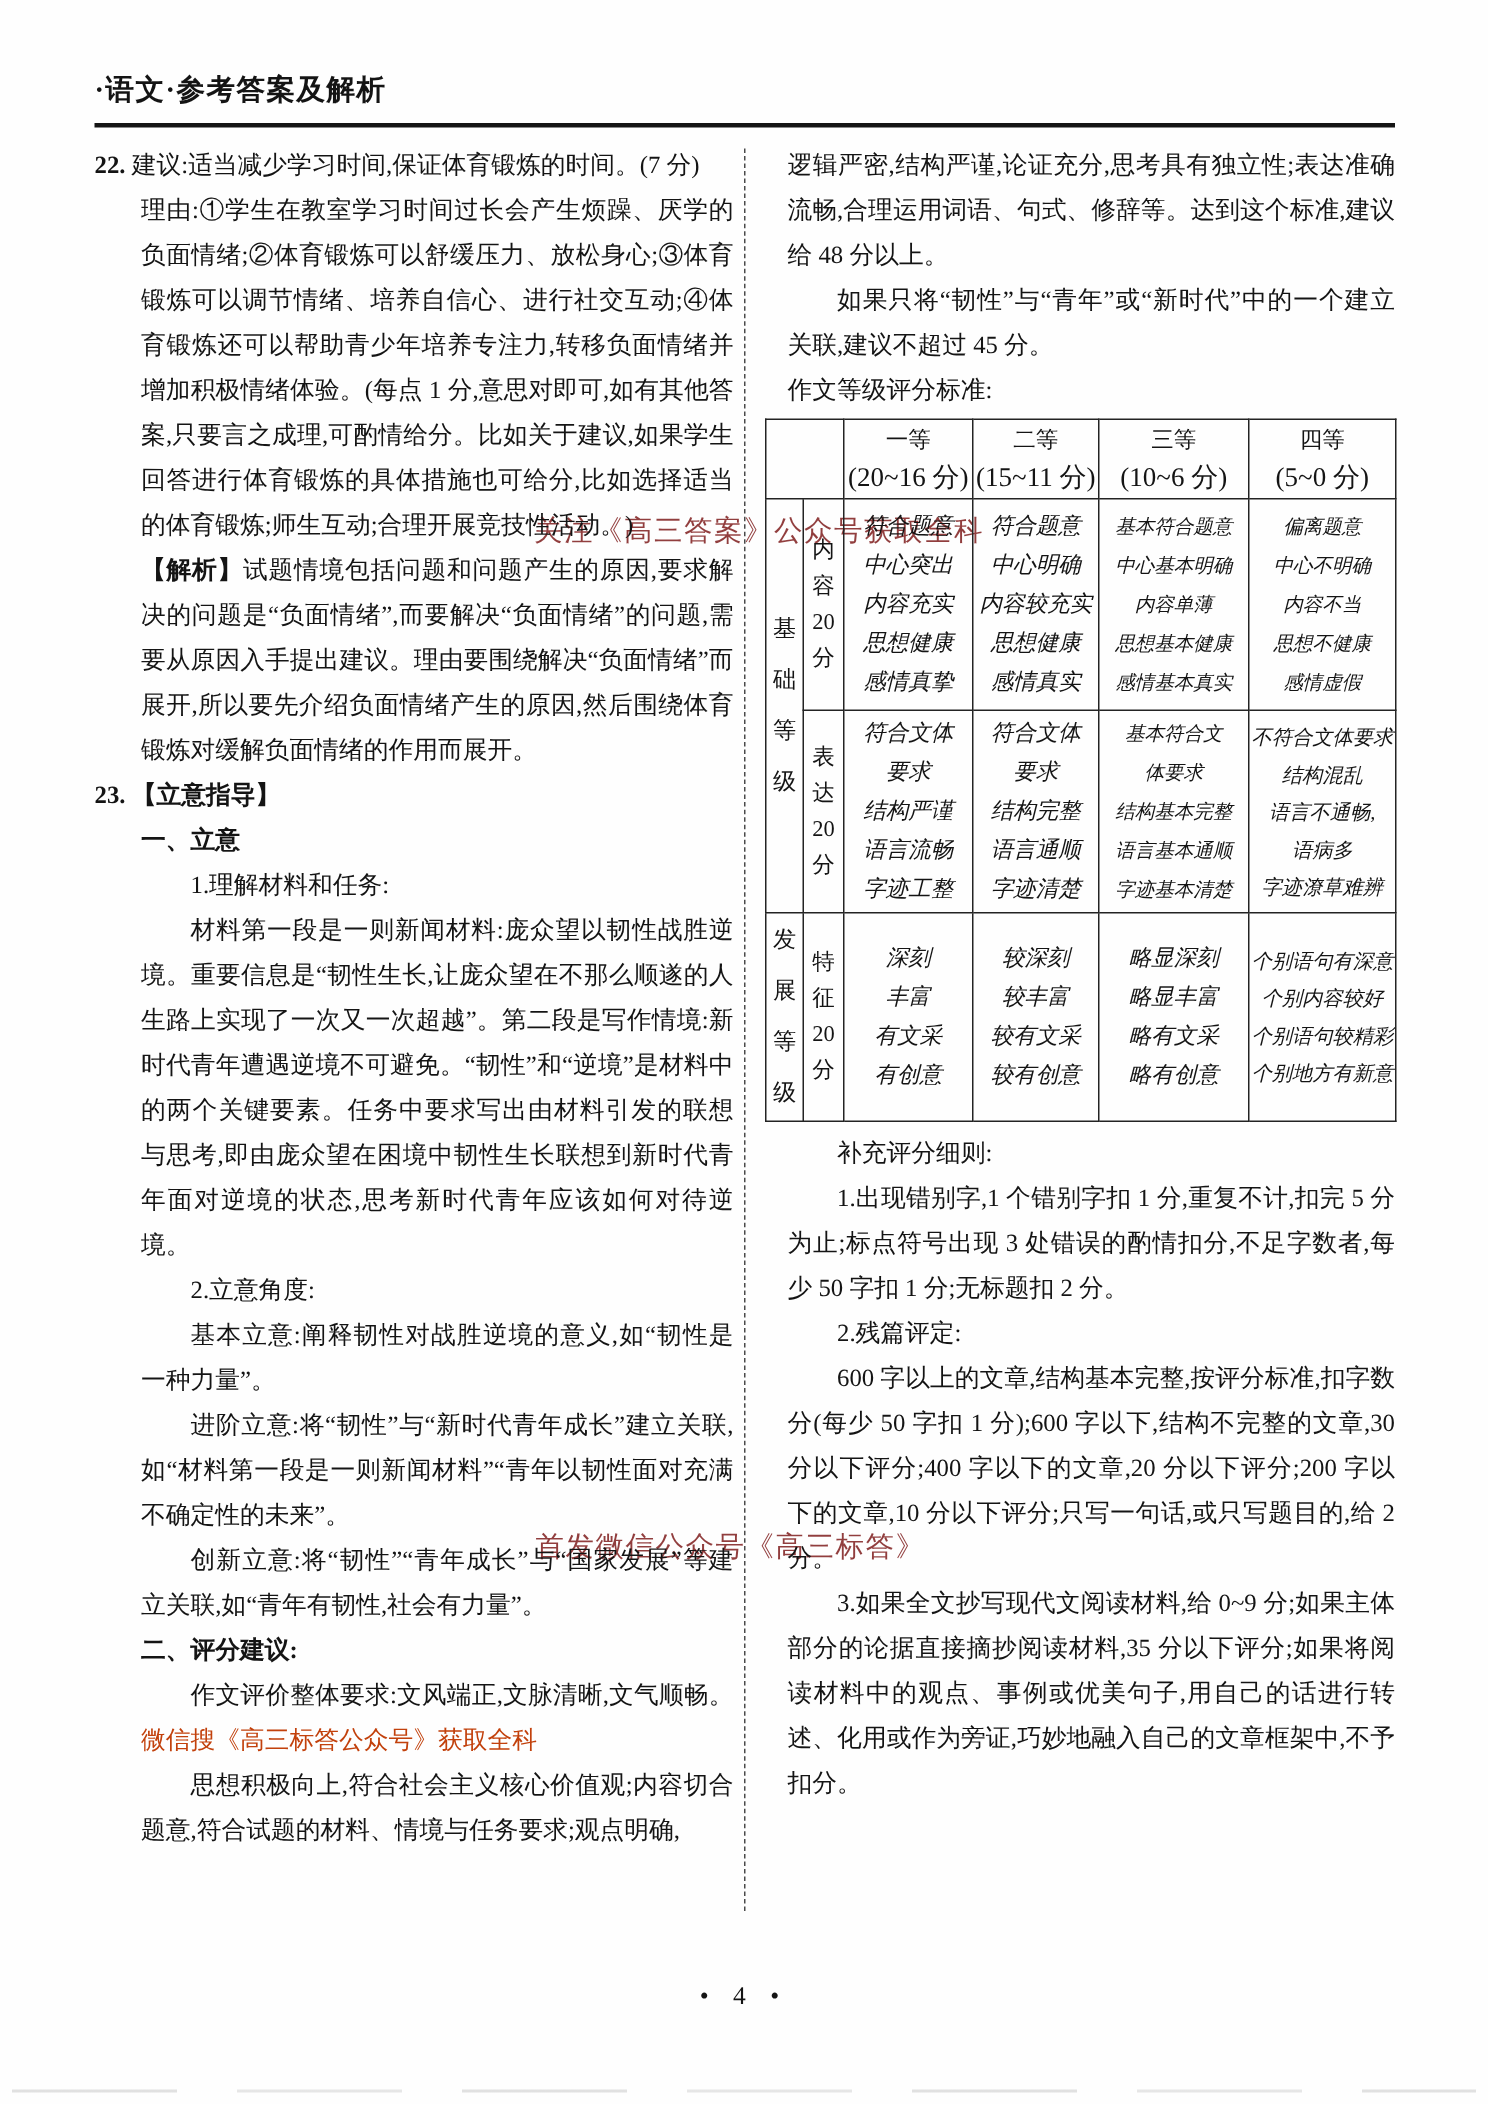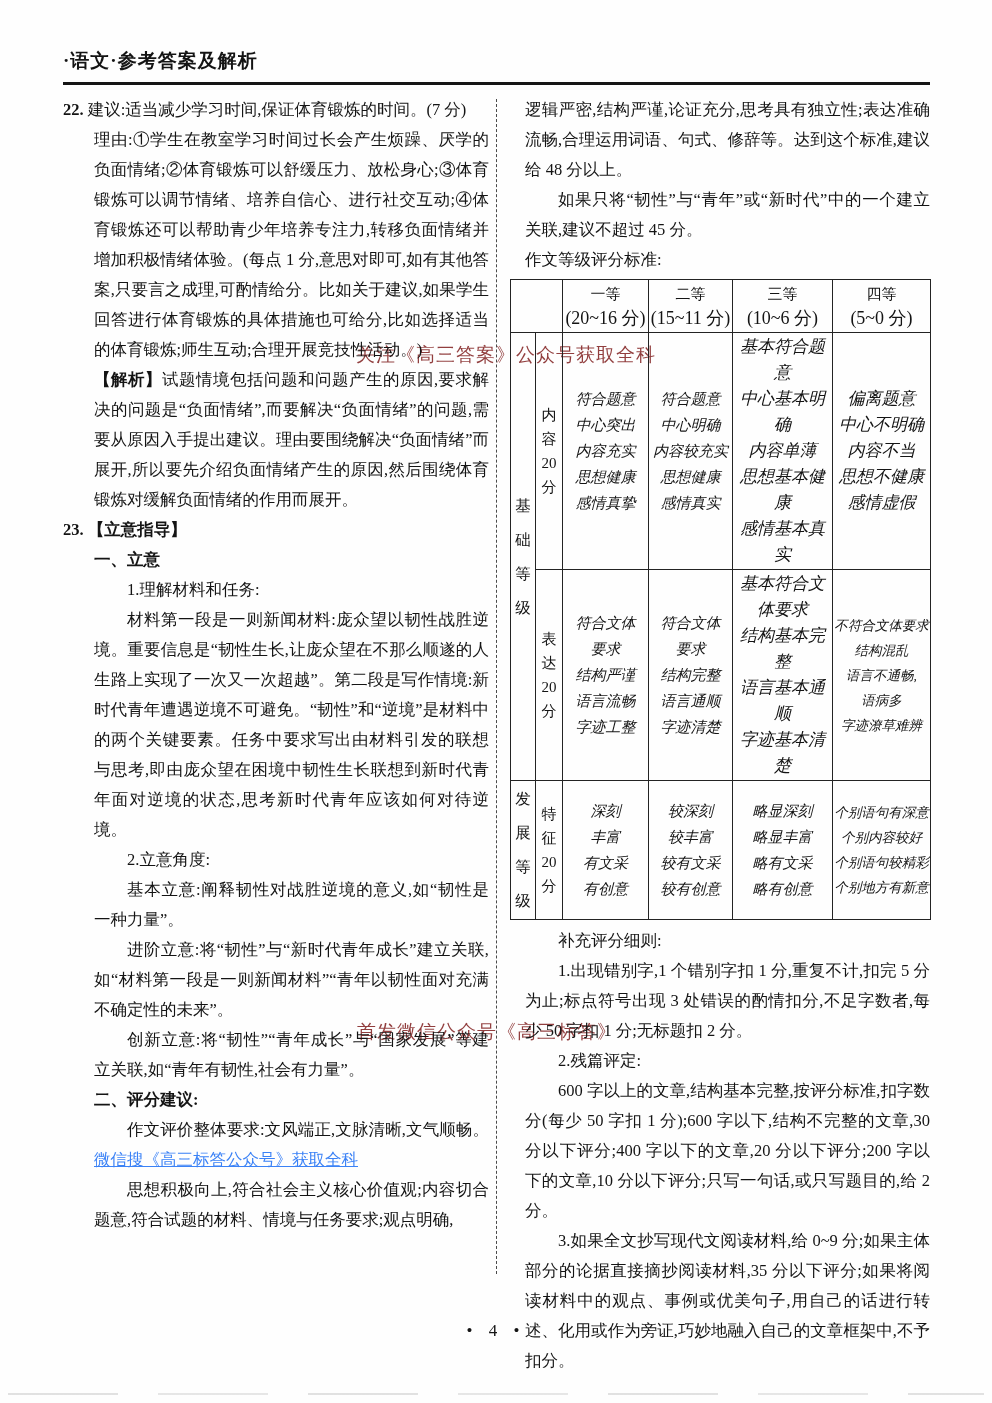--- a/index.html
+++ b/index.html
@@ -20,41 +20,41 @@
   .columns{position:absolute;left:63px;top:95px;width:867px;display:flex;}
   .col-left{width:426px;}
   .divider{width:0;border-left:1.6px dashed #4a4a4a;margin:4px 6px 0 7px;height:1175px;}
   .col-right{width:427px;}
   p{margin:0;text-align:justify;text-justify:inter-ideograph;}
   .ind{text-indent:2em;}
   .hang{padding-left:31px;text-indent:-31px;}
   .pad{padding-left:31px;}
   .pad-r{padding-left:22px;}
   .bold{font-weight:bold;}
-  .gray{color:#3b82f6;text-decoration:underline;}
+  .gray{color:#c2410c;}
   
   .gtable{
     border-collapse:collapse;table-layout:fixed;
     width:420px;margin:4px 0 6px 7px;
     font-size:15px;line-height:26px;
   }
   .gtable td{
     border:1.6px solid #232323;text-align:center;vertical-align:middle;
     padding:1px 0;overflow:hidden;
   }
   .gtable .thead td{height:50px;line-height:24px;}
   .gtable .rng{font-size:18px;}
   .vcell{white-space:pre-line;line-height:24px;font-size:15px;}
   .grp{white-space:pre-line;line-height:34px;font-size:15.5px;}
   .gcell{white-space:pre-line;font-style:italic;}
   .r1 td{height:138px;}
   .r2 td{height:132px;}
   .r3 td{height:104px;}
   .small{font-size:13.5px;line-height:25px;}
-  .msmall{font-size:17px;}
+  .msmall{font-size:13px;}
   
   .wm{
     position:absolute;color:#7f1d1d;opacity:.85;
     font-size:19px;letter-spacing:1px;white-space:nowrap;
     pointer-events:none;font-family:"Liberation Serif","DejaVu Serif",serif;
   }
   .wm1{left:356px;top:340px;}
   .wm2{left:357px;top:1017px;}
   
   .footer{position:absolute;left:0;top:1316px;width:100%;text-align:center;font-size:17px;letter-spacing:6px;}

